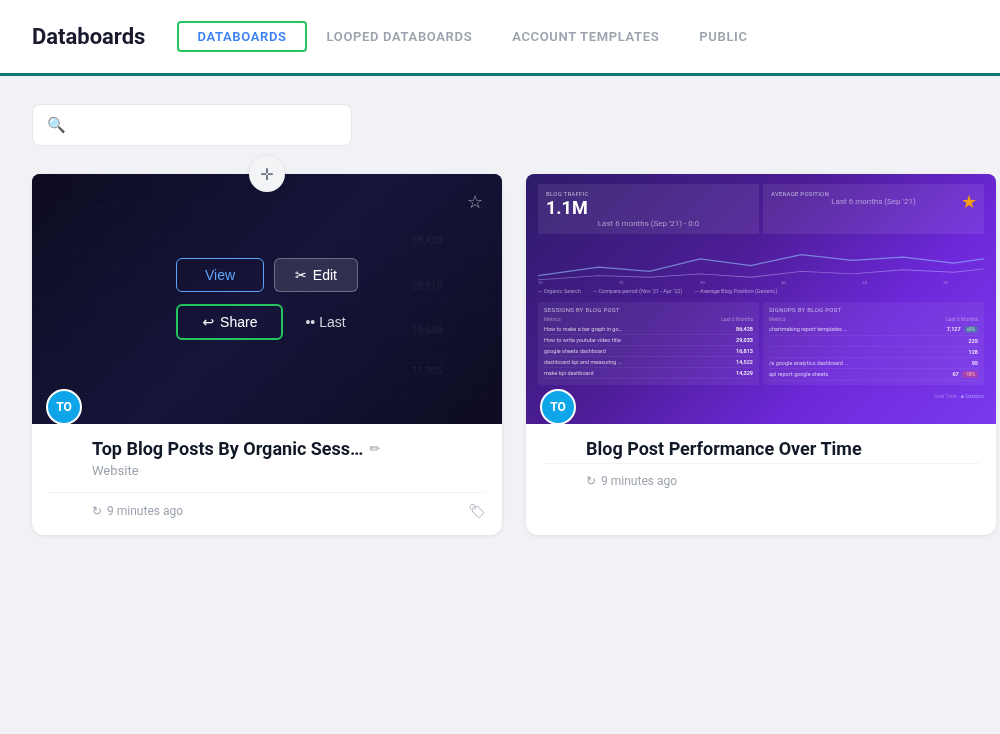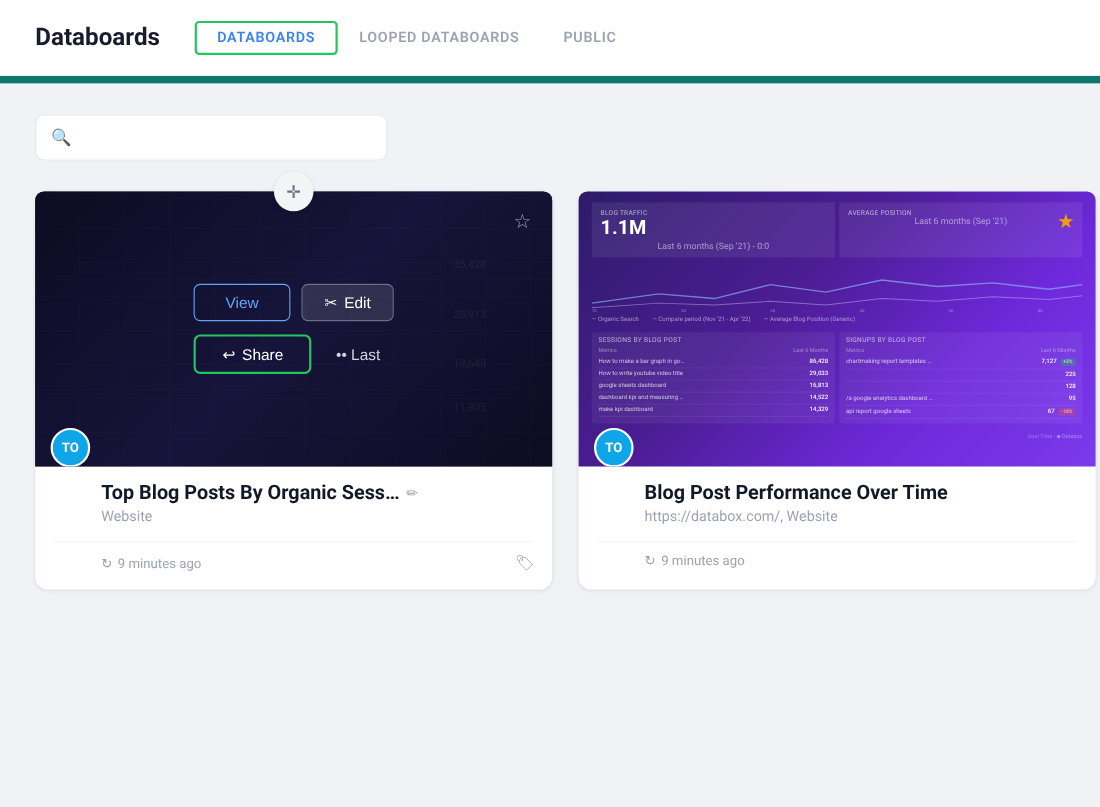--- a/index.html
+++ b/index.html
@@ -11,21 +11,21 @@
       overflow: hidden;
     }
 
     
     .header {
       background: #fff;
       display: flex;
       align-items: center;
       padding: 0 32px;
       height: 76px;
-      border-bottom: 7px solid #0f766e;
+      border-bottom: 3px solid #0f766e;
       gap: 0;
     }
     .app-title {
       font-size: 22px;
       font-weight: 700;
       color: #1a1a2e;
       margin-right: 32px;
       white-space: nowrap;
     }
     .nav-tabs {
@@ -407,20 +407,21 @@
     }
   </style>
 </head>
 <body>
 
 <div class="header">
   <div class="app-title">Databoards</div>
   <nav class="nav-tabs">
     <a class="nav-tab active">DATABOARDS</a>
     <a class="nav-tab">LOOPED DATABOARDS</a>
+    <a class="nav-tab">ACCOUNT TEMPLATES</a>
     <a class="nav-tab">PUBLIC</a>
   </nav>
 </div>
 
 <div class="main">
 
   <div class="search-wrapper">
     <span class="search-icon-wrap">🔍</span>
   </div>
 
@@ -589,21 +590,20 @@
 
         <div class="star-btn active">★</div>
 
         <div class="avatar">TO</div>
       </div>
 
       <div class="card-body">
         <div class="card-title-row">
           <span class="card-title">Blog Post Performance Over Time</span>
         </div>
-        <div class="card-subtitle">https://databox.com/, Website</div>
         <div class="card-footer">
           <div class="card-time">
             <span>↻</span>
             <span>9 minutes ago</span>
           </div>
         </div>
       </div>
     </div>
 
   </div>

